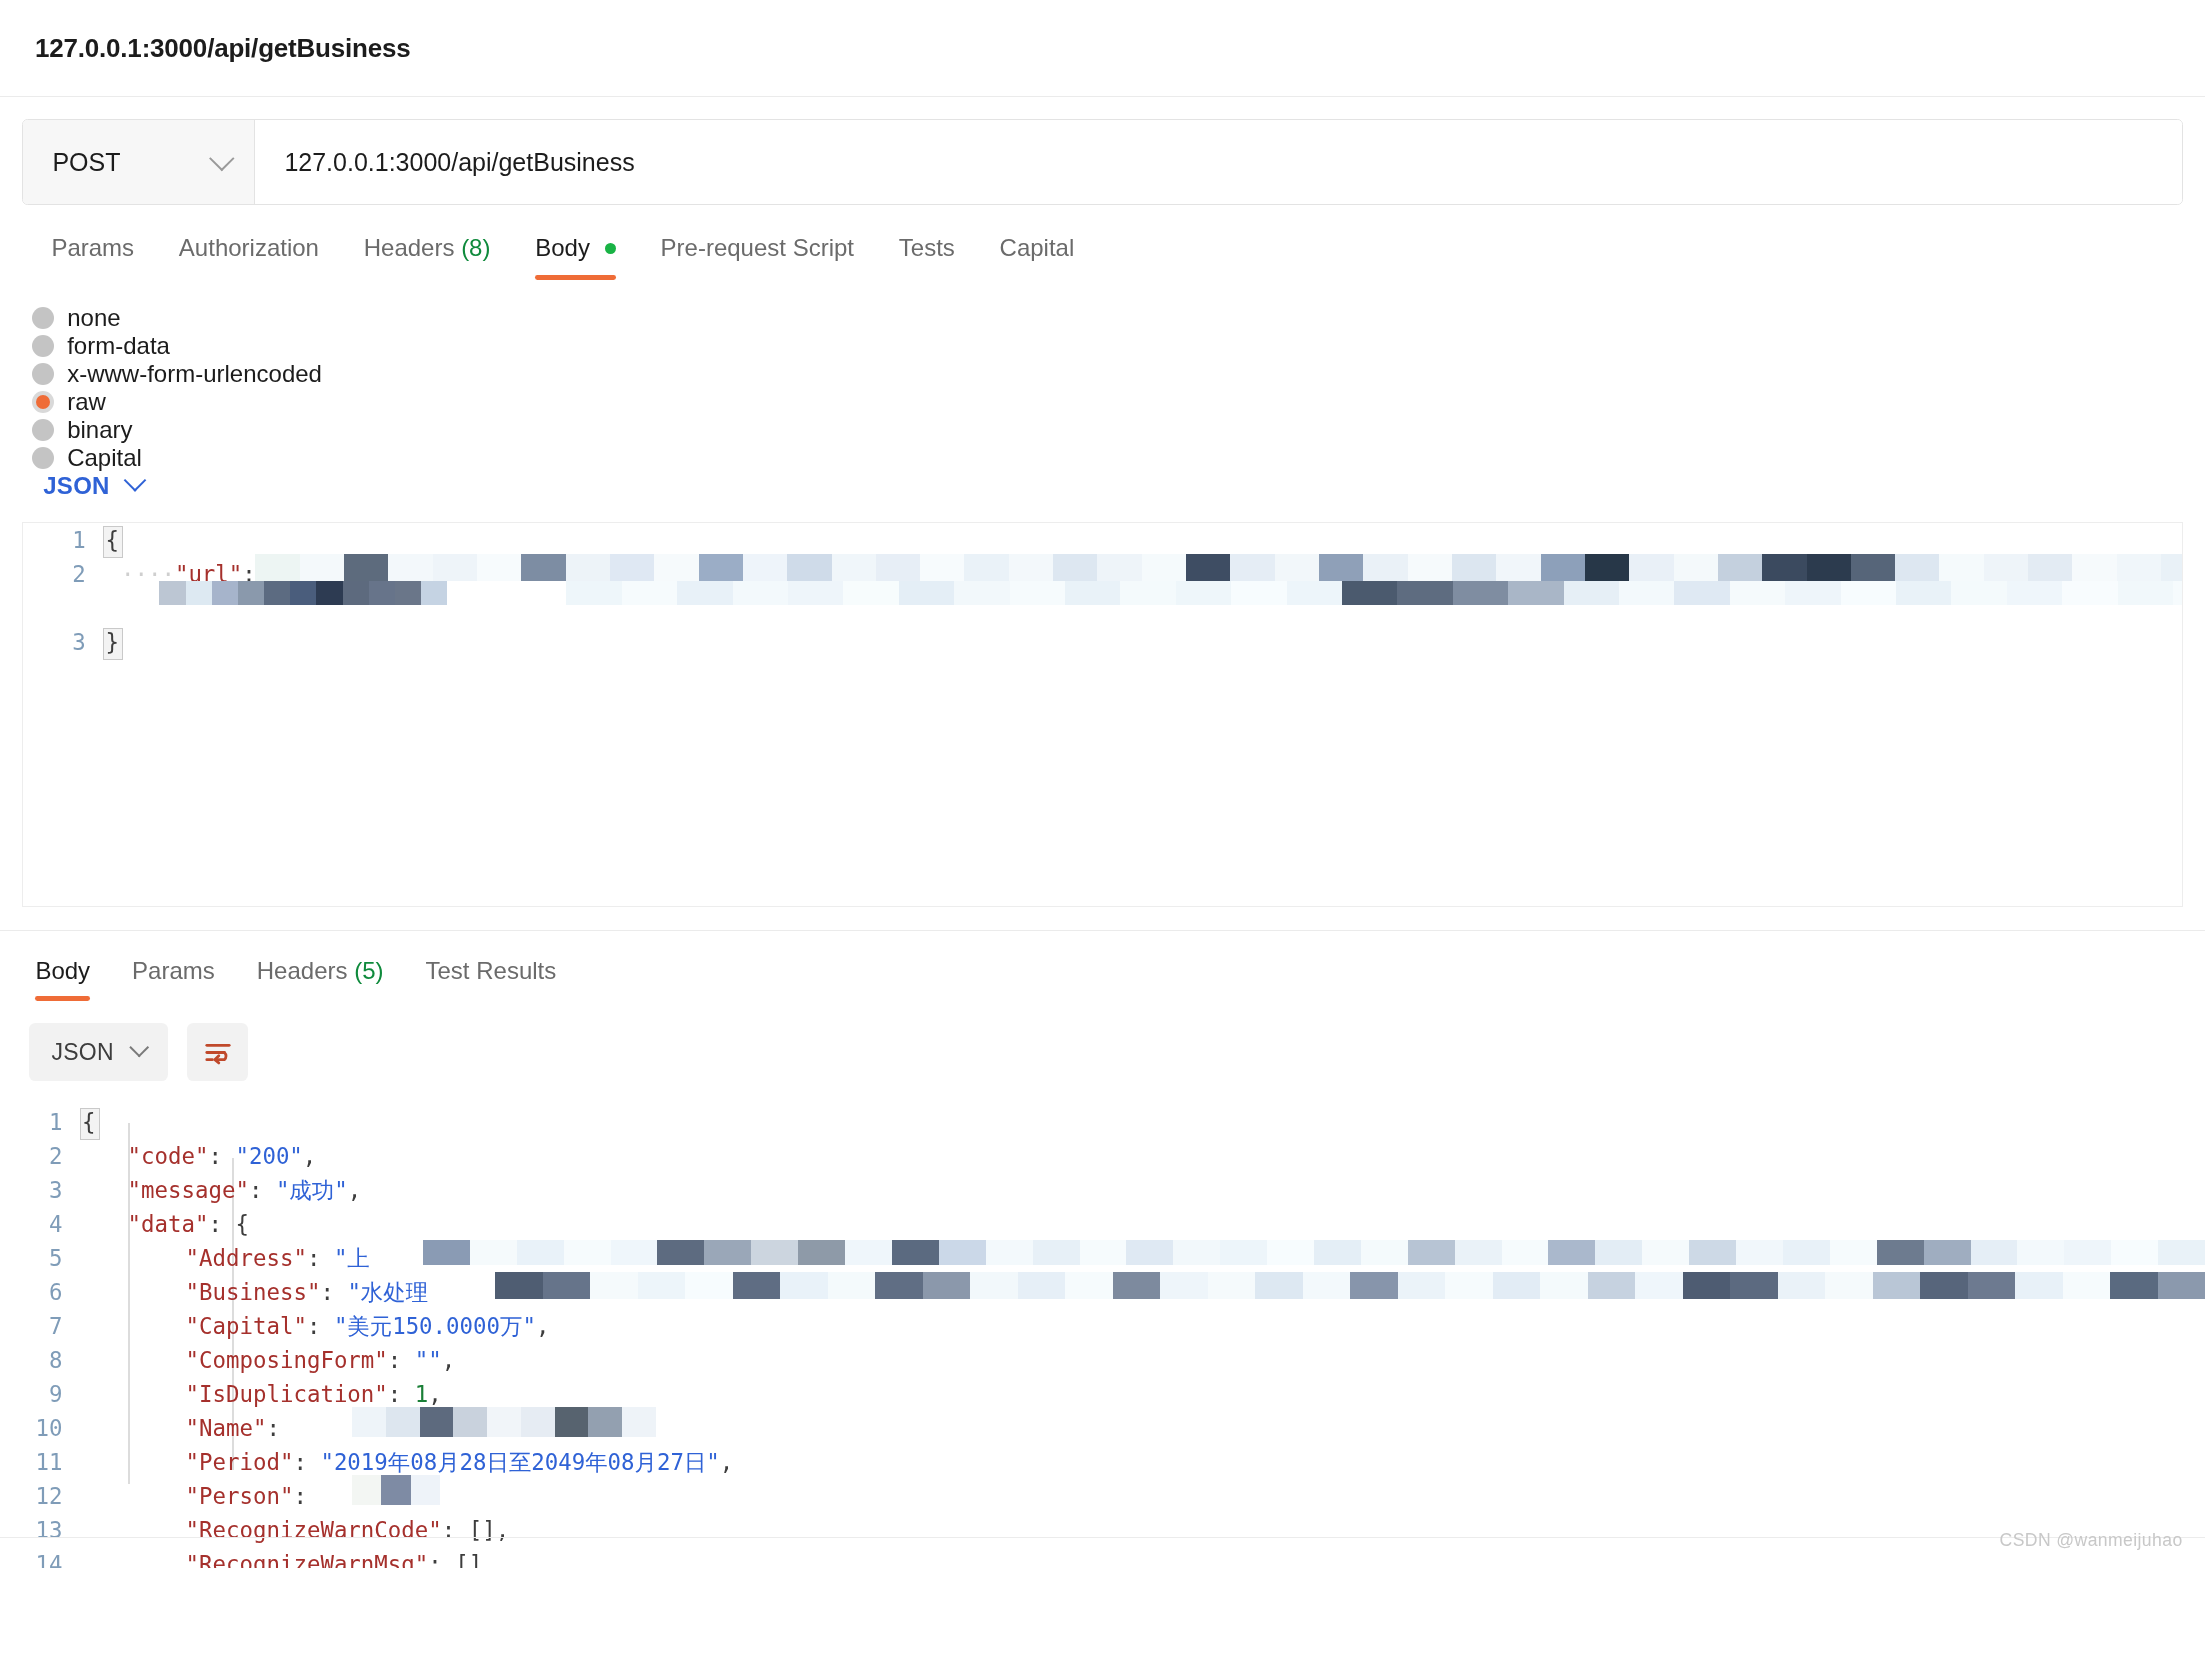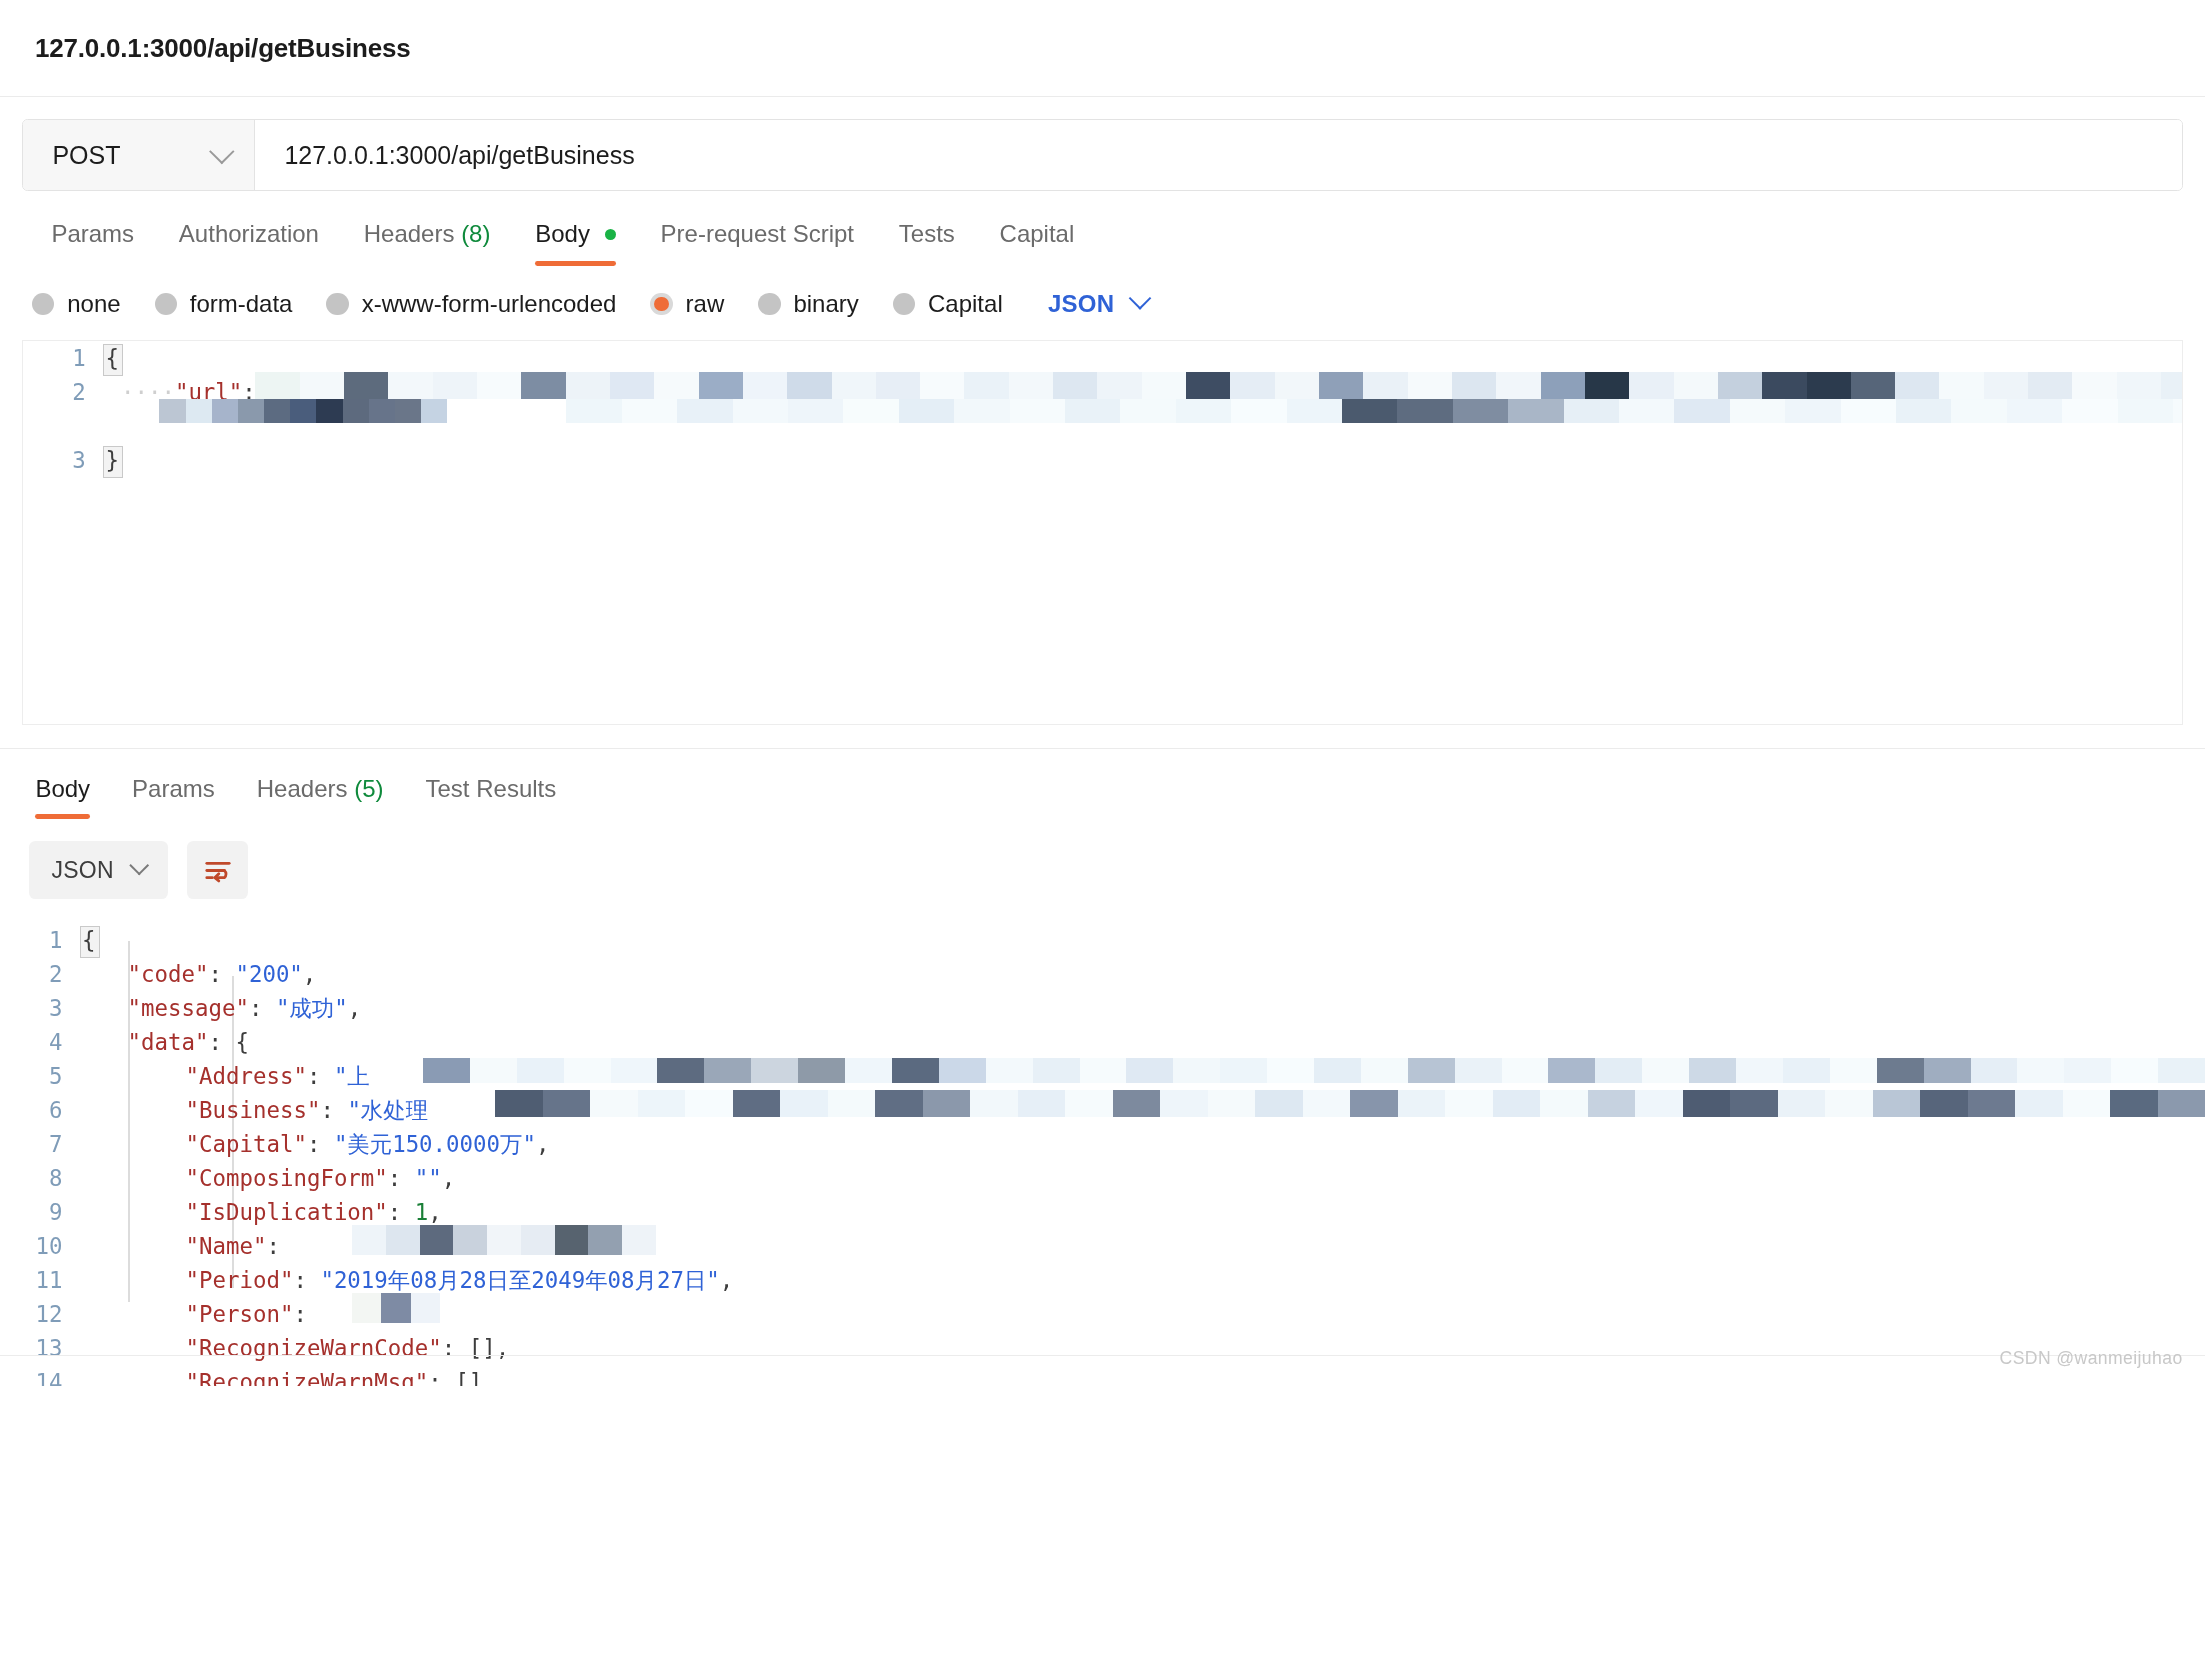--- a/index.html
+++ b/index.html
@@ -25,21 +25,21 @@
     color: #1c1c1c;
     letter-spacing: -0.2px;
   }
 
   
   .url-row {
     padding: 22.4px 22.4px 0 22.4px;
   }
   .url-box {
     display: flex;
-    height: 72px;
+    height: 86px;
     border: 1.6px solid #e3e3e3;
     border-radius: 5.6px;
     overflow: hidden;
     background: #fff;
   }
   .method-select {
     width: 232px;
     background: #f7f7f7;
     display: flex;
     align-items: center;
@@ -99,23 +99,24 @@
     width: 11.2px; height: 11.2px;
     border-radius: 50%;
     background: #19b345;
     margin-left: 8px;
     vertical-align: 2.4px;
   }
 
   
   .body-types {
     display: flex;
-    align-items: flex-end;
+    align-items: flex-start;
     padding: 24px 0 0 32px;
     gap: 0;
+    flex-direction: column;
   }
   .radio-item {
     display: flex;
     align-items: center;
     margin-right: 34px;
     cursor: pointer;
     white-space: nowrap;
   }
   .radio {
     width: 22.4px; height: 22.4px;

